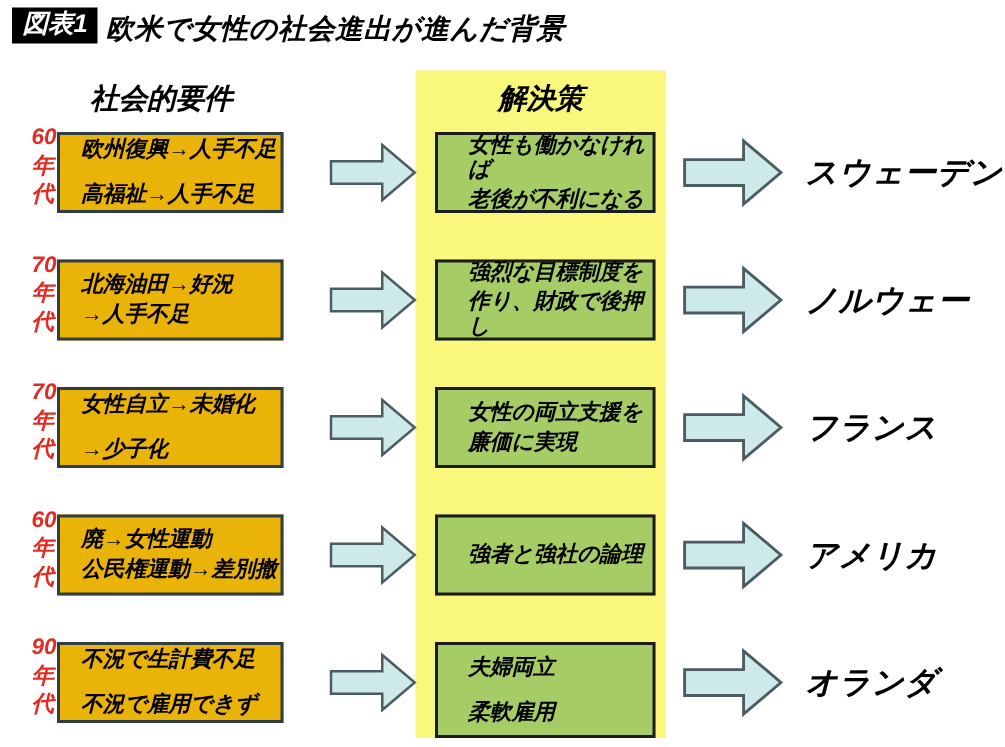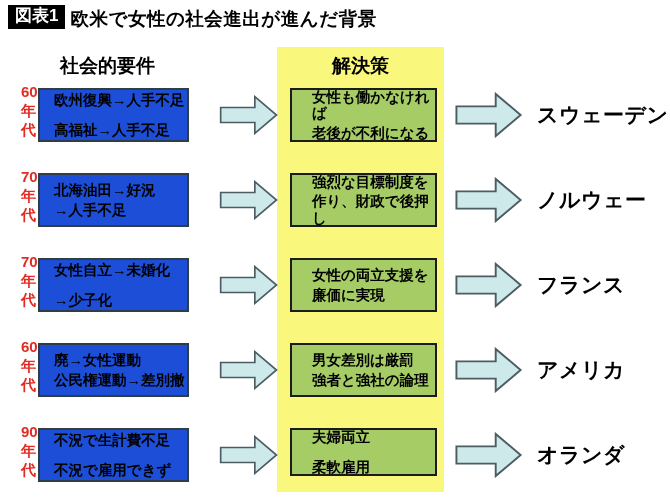--- a/index.html
+++ b/index.html
@@ -1,18 +1,18 @@
 <!DOCTYPE html>
 <html><head>
 <meta charset="utf-8">
 <style>
   html,body{margin:0;padding:0;background:#ffffff;}
   .stage{
     position:relative;width:670px;height:498px;background:#ffffff;overflow:hidden;
-    font-family:"Liberation Sans","DejaVu Sans",sans-serif;color:#000;
+    font-family:"Liberation Sans","DejaVu Sans",sans-serif;color:#000;font-style:italic;
   }
   .band{position:absolute;left:277px;top:47px;width:167px;height:445px;background:#f9f87c;}
   .title-row{position:absolute;left:8px;top:5px;display:flex;align-items:flex-start;gap:5px;}
   .badge{background:#000;color:#fff;font-size:17px;font-weight:bold;padding:2px 7px 3px 7px;line-height:1.1;}
   .title-text{font-size:18.5px;font-weight:bold;padding-top:1px;letter-spacing:0.5px;}
   .col-head{position:absolute;top:53px;font-size:19px;font-weight:bold;text-align:center;}
   .col-head.causes{left:30px;width:155px;}
   .col-head.solutions{left:277px;width:167px;}
   .row{position:absolute;left:0;width:670px;height:60px;}
   .era{
@@ -20,21 +20,21 @@
     color:#e12b23;font-size:15px;font-weight:bold;line-height:19px;
     word-break:break-all;
     margin-left:14px;
   }
   .box{
     position:absolute;top:0;height:54px;box-sizing:border-box;
     display:flex;flex-direction:column;justify-content:center;
     font-size:14.5px;font-weight:bold;line-height:1.15;gap:3px;
   }
   .box.spread{gap:13px;}
-  .box.cause{left:38px;width:151px;background:#1d4ed8;border:2px solid #2f3e44;padding-left:14px;}
+  .box.cause{left:38px;width:151px;background:#eab308;border:2px solid #2f3e44;padding-left:14px;}
   .box.solution{left:290px;width:147px;background:#a6cc66;border:2px solid #1c1c1c;padding-left:20px;}
   .arrow{position:absolute;}
   .arrow.a1{left:214px;top:7px;}
   .arrow.a2{left:452px;top:4px;}
   .country{
     position:absolute;left:537px;top:0;height:54px;width:133px;
     display:flex;align-items:center;
     font-size:21px;font-weight:bold;letter-spacing:0.5px;white-space:nowrap;
   }
 </style>
@@ -113,39 +113,38 @@
   <div class="row" style="top:343px">
     <div class="era">60年代</div>
     <div class="box cause">
       <div>廃→女性運動</div>
       <div>公民権運動→差別撤</div>
     </div>
     <svg class="arrow a1" width="70" height="40" viewBox="0 0 70 48">
       <polygon points="1,15 42,15 42,2 68,24 42,46 42,33 1,33" fill="#cde9e9" stroke="#4c5c63" stroke-width="2"></polygon>
     </svg>
     <div class="box solution">
-      <div>男女差別は厳罰</div>
       <div>強者と強社の論理</div>
     </div>
     <svg class="arrow a2" width="74" height="46" viewBox="0 0 70 48">
       <polygon points="1,15 42,15 42,2 68,24 42,46 42,33 1,33" fill="#cde9e9" stroke="#4c5c63" stroke-width="2"></polygon>
     </svg>
     <div class="country">アメリカ</div>
   </div>
 
   <div class="row" style="top:428px">
     <div class="era">90年代</div>
     <div class="box cause spread">
       <div>不況で生計費不足</div>
       <div>不況で雇用できず</div>
     </div>
     <svg class="arrow a1" width="70" height="40" viewBox="0 0 70 48">
       <polygon points="1,15 42,15 42,2 68,24 42,46 42,33 1,33" fill="#cde9e9" stroke="#4c5c63" stroke-width="2"></polygon>
     </svg>
-    <div class="box solution spread" style="height:48px">
+    <div class="box solution spread" style="height:64px">
       <div>夫婦両立</div>
       <div>柔軟雇用</div>
     </div>
     <svg class="arrow a2" width="74" height="46" viewBox="0 0 70 48">
       <polygon points="1,15 42,15 42,2 68,24 42,46 42,33 1,33" fill="#cde9e9" stroke="#4c5c63" stroke-width="2"></polygon>
     </svg>
     <div class="country">オランダ</div>
   </div>
 
 </div>

